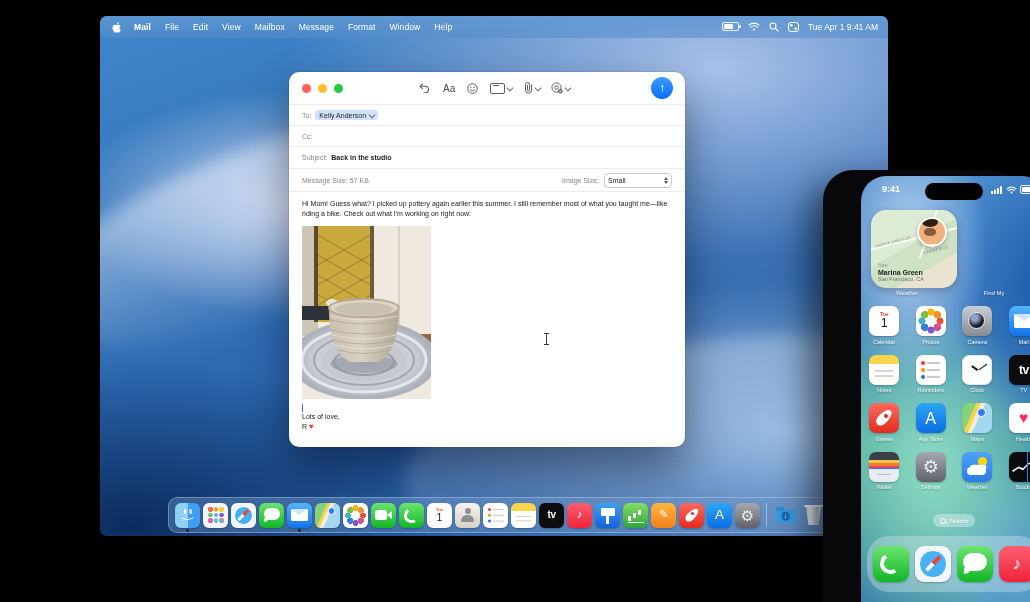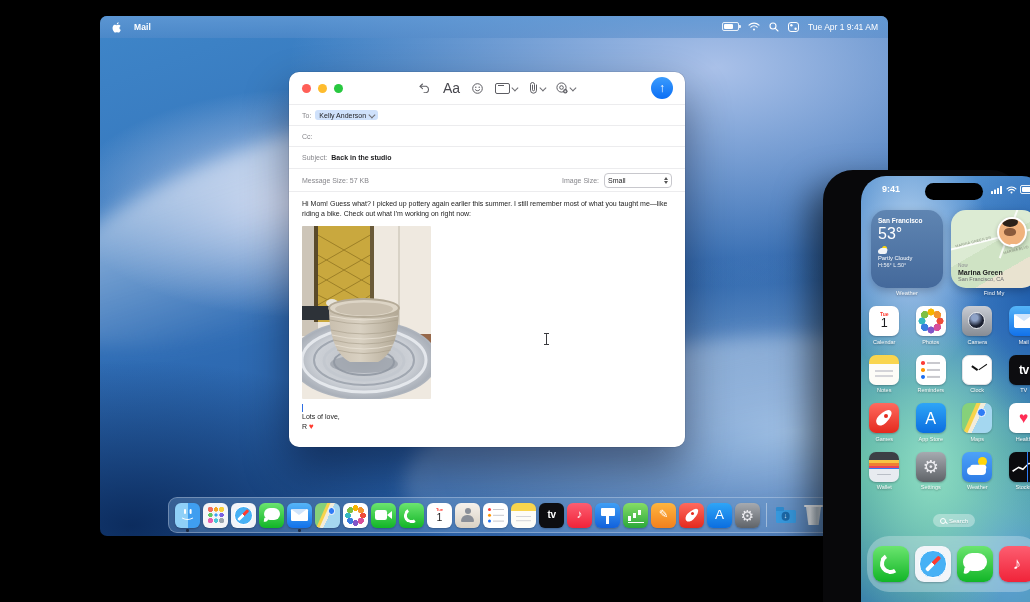--- a/index.html
+++ b/index.html
@@ -35,21 +35,21 @@
   
   .mail-window{position:absolute;left:189px;top:56px;width:396px;height:375px;background:#fff;border-radius:10px;
     box-shadow:0 22px 45px rgba(0,0,20,.45),0 0 0 .5px rgba(0,0,0,.15);font-size:7px;color:#1d1d1f;}
   .mw-toolbar{height:32px;display:flex;align-items:center;position:relative;}
   .tl{width:9px;height:9px;border-radius:50%;margin-right:7px;}
   .tl-group{display:flex;align-items:center;margin-left:13px;}
   .tl.red{background:#ff5f57;} .tl.yellow{background:#febc2e;} .tl.green{background:#28c840;}
   .mw-icons{position:absolute;left:130px;top:0;height:32px;display:flex;align-items:center;gap:12px;color:#5d5d63;}
   .ticon{display:flex;align-items:center;gap:2px;}
   .chev{width:3.5px;height:3.5px;border-right:1px solid #6e6e73;border-bottom:1px solid #6e6e73;transform:rotate(45deg) translateY(-1px);display:inline-block;}
-  .aa{font-size:14px;color:#48484e;}
+  .aa{font-size:10px;color:#48484e;}
   .fieldbox{width:13px;height:9px;border:1.1px solid #5d5d63;border-radius:2px;position:relative;}
   .fieldbox::before{content:"";position:absolute;left:1.5px;top:1.5px;width:6px;height:1.2px;background:#5d5d63;}
   .send-btn{position:absolute;right:12px;top:5px;width:22px;height:22px;border-radius:50%;
     background:linear-gradient(180deg,#3b9cfd,#0a6ef5);color:#fff;display:flex;align-items:center;justify-content:center;
     font-size:12px;font-weight:bold;}
   .mw-row{display:flex;align-items:center;padding:0 13px;border-top:1px solid #ececee;color:#86868b;}
   .row-to{height:20px;} .row-cc{height:20px;} .row-subj{height:21px;} .row-size{height:22px;}
   .to-pill{margin-left:4px;background:#cfe1fb;border-radius:3px;padding:1.5px 4px;color:#1d1d1f;display:flex;align-items:center;gap:3px;}
   .subj-val{margin-left:4px;color:#1d1d1f;font-weight:bold;}
   .size-select{margin-left:5px;width:60px;height:13px;border:1px solid #c8c8cd;border-radius:4px;background:#fff;
@@ -222,20 +222,31 @@
   <div class="swirl swirl1"></div>
   <div class="swirl swirl2"></div>
 
   <div class="menubar">
     <span class="apple">
       <svg width="9" height="11" viewBox="0 0 14 17">
           <path fill="#fff" d="M11.6 9.1c0-2 1.6-3 1.7-3.1-.9-1.4-2.4-1.6-2.9-1.6-1.2-.1-2.4.7-3 .7-.6 0-1.6-.7-2.6-.7-1.3 0-2.6.8-3.3 2-1.4 2.4-.4 6 1 8 .7 1 1.5 2 2.5 2 1 0 1.4-.6 2.6-.6 1.2 0 1.6.6 2.6.6 1.1 0 1.8-1 2.4-2 .8-1.1 1.1-2.2 1.1-2.3-.1 0-2.1-.8-2.1-3zM9.6 2.8c.5-.7.9-1.6.8-2.5-.8 0-1.7.5-2.3 1.2-.5.6-.9 1.5-.8 2.4.9.1 1.8-.4 2.3-1.1z"></path>
         </svg>
     </span>
     <span class="menu-item app">Mail</span>
+    <span style="display:flex">
+
+    <span class="menu-item">File</span>
+        <span class="menu-item">Edit</span>
+        <span class="menu-item">View</span>
+        <span class="menu-item">Mailbox</span>
+        <span class="menu-item">Message</span>
+        <span class="menu-item">Format</span>
+        <span class="menu-item">Window</span>
+        <span class="menu-item">Help</span>
+      </span>
     <span class="mb-right">
       <span class="mb-batt"></span>
       <svg width="12" height="9" viewBox="0 0 12 9">
           <g stroke="#fff" stroke-width="1.1" fill="none" stroke-linecap="round">
             <path d="M1 3.2a7 7 0 0 1 10 0"></path>
             <path d="M2.8 5.2a4.4 4.4 0 0 1 6.4 0"></path>
           </g>
           <circle cx="6" cy="7.4" r="1" fill="#fff"></circle>
         </svg>
       <svg width="10" height="10" viewBox="0 0 10 10">
@@ -574,27 +585,20 @@
               <path d="M1 3.2a7 7 0 0 1 10 0"></path>
               <path d="M2.8 5.2a4.4 4.4 0 0 1 6.4 0"></path>
             </g>
             <circle cx="6" cy="7.4" r="1.1" fill="#fff"></circle>
           </svg>
         <span class="ip-batt"></span>
       </span>
     </div>
 
     <div class="widgets">
-      <div class="widget w-weather">
-        <div class="ww-city">San Francisco</div>
-        <div class="ww-temp">53°</div>
-        <div class="sun-cloud"></div>
-        <div class="ww-cond">Partly Cloudy</div>
-        <div class="ww-hilo">H:56° L:50°</div>
-      </div>
       <div class="widget w-findmy">
         <span class="street street1">MARINA GREEN DR</span>
         <span class="street street2">MARINA BLVD</span>
         <span class="fm-avatar"></span>
         <span class="fm-pin"></span>
         <div class="fm-text">
           <div class="fm-now">Now</div>
           <div class="fm-place">Marina Green</div>
           <div class="fm-sub">San Francisco, CA</div>
         </div>

